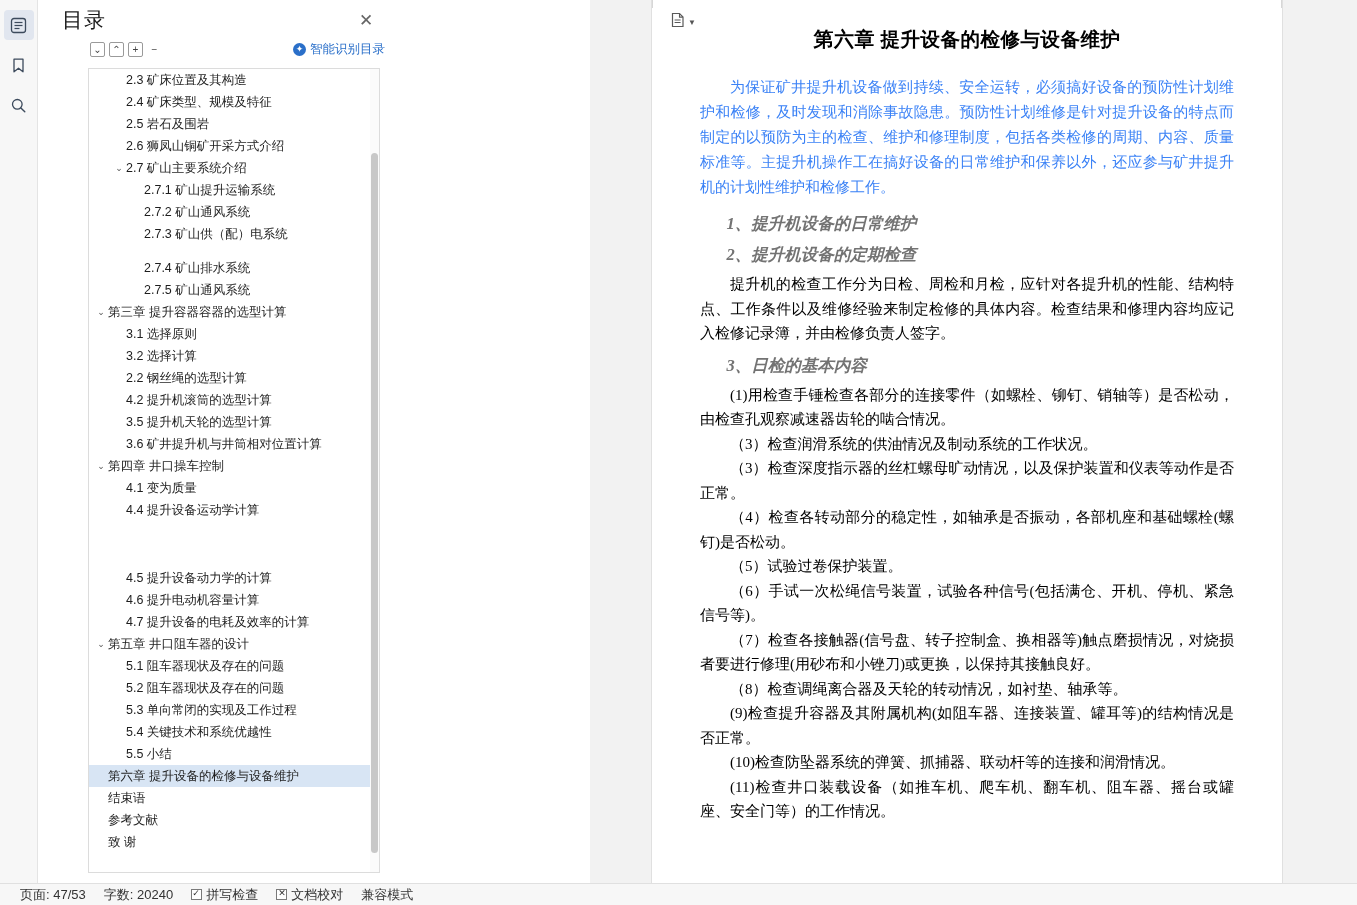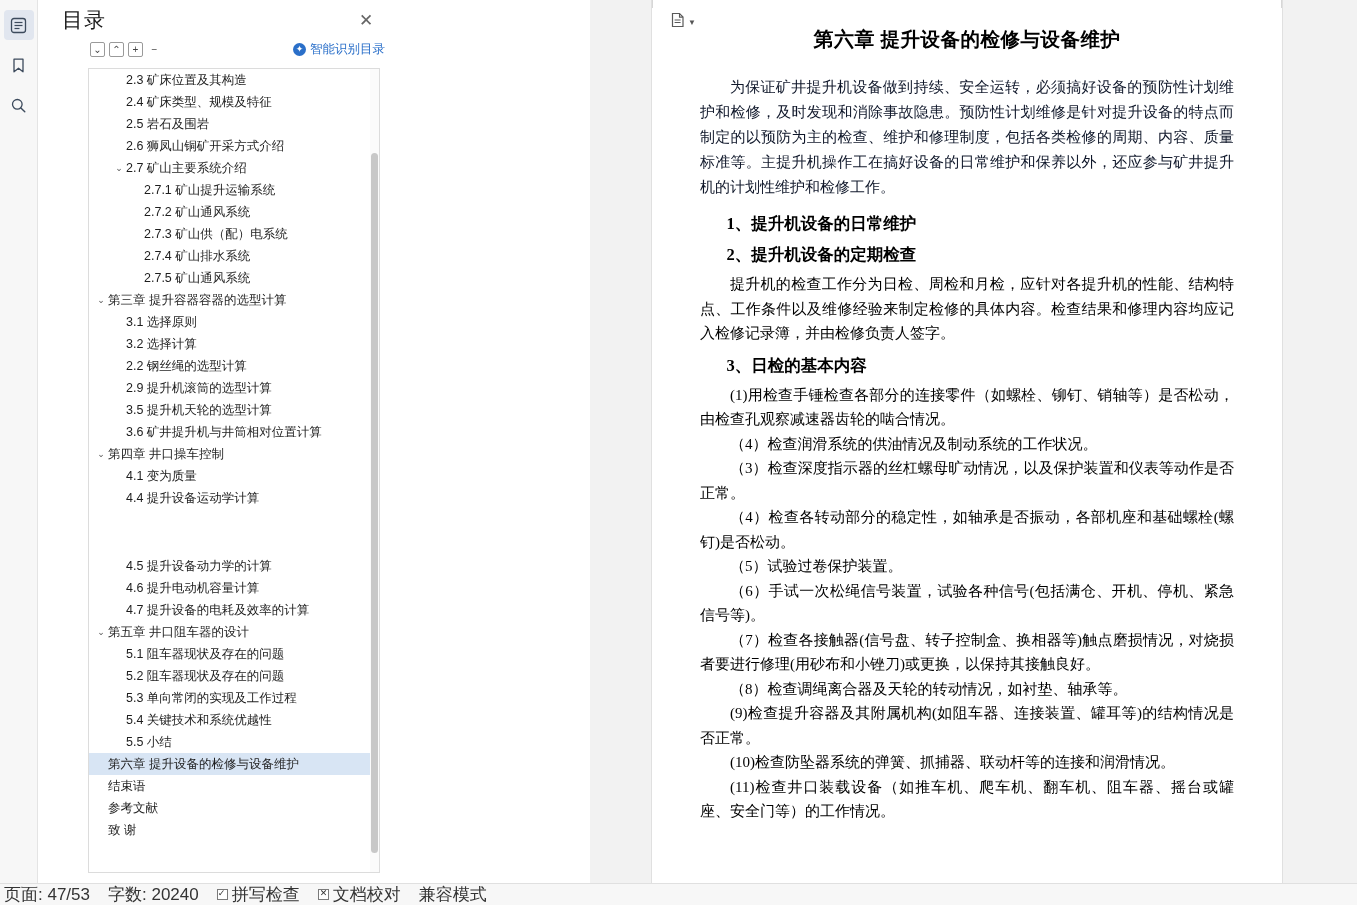--- a/index.html
+++ b/index.html
@@ -178,47 +178,48 @@
     color: #000;
     letter-spacing: 0.5px;
   }
   h1.ch-title .big { font-size: 20px; }
   p.para {
     font-size: 15px;
     line-height: 25px;
     margin: 0 0 13px 0;
     text-align: justify;
     text-indent: 2em;
-    color: #0f172a;
+    color: #3b82f6;
   }
   h2.sec {
     font-size: 16.5px;
     font-weight: bold;
     margin: 9px 0 6px 0;
     text-indent: 1.6em;
-    color: #000000;
+    color: #737373;
+    font-style: italic;
   }
   p.item {
     font-size: 15px;
     line-height: 24.5px;
     margin: 0;
     text-indent: 2em;
     text-align: justify;
     color: #000;
   }
 
   
   .statusbar {
     position: absolute; left: 0; bottom: 0;
     width: 1357px; height: 22px;
     background: #f7f7f7;
     border-top: 1px solid #e0e0e0;
     display: flex; align-items: center;
-    font-size: 17px; color: #333;
-    padding-left: 4px;
+    font-size: 13px; color: #333;
+    padding-left: 20px;
     gap: 18px;
   }
   .status-item { display: flex; align-items: center; gap: 4px; white-space: nowrap; cursor: default; }
   .chk {
     width: 11px; height: 11px;
     border: 1px solid #7a7a7a;
     position: relative; background: #fff;
     display: inline-block;
   }
   .chk.x::after {
@@ -319,21 +320,21 @@
             <span class="toc-label">2.7.1  矿山提升运输系统</span>
           </div>
           <div class="toc-item" style="padding-left: 42px;">
             <span class="caret"></span>
             <span class="toc-label">2.7.2  矿山通风系统</span>
           </div>
           <div class="toc-item" style="padding-left: 42px;">
             <span class="caret"></span>
             <span class="toc-label">2.7.3  矿山供（配）电系统</span>
           </div>
-          <div class="toc-item" style="padding-left: 42px;">
+          <div class="toc-item" style="padding-left: 42px; margin-top: 12px;">
             <span class="caret"></span>
             <span class="toc-label">2.7.4  矿山排水系统</span>
           </div>
           <div class="toc-item" style="padding-left: 42px;">
             <span class="caret"></span>
             <span class="toc-label">2.7.5  矿山通风系统</span>
           </div>
           <div class="toc-item" style="padding-left: 6px;">
             <span class="caret">⌄</span>
             <span class="toc-label">第三章 提升容器容器的选型计算</span>
@@ -345,21 +346,21 @@
           <div class="toc-item" style="padding-left: 24px;">
             <span class="caret"></span>
             <span class="toc-label">3.2  选择计算</span>
           </div>
           <div class="toc-item" style="padding-left: 24px;">
             <span class="caret"></span>
             <span class="toc-label">2.2  钢丝绳的选型计算</span>
           </div>
           <div class="toc-item" style="padding-left: 24px;">
             <span class="caret"></span>
-            <span class="toc-label">2.9  提升机滚筒的选型计算</span>
+            <span class="toc-label">4.2  提升机滚筒的选型计算</span>
           </div>
           <div class="toc-item" style="padding-left: 24px;">
             <span class="caret"></span>
             <span class="toc-label">3.5  提升机天轮的选型计算</span>
           </div>
           <div class="toc-item" style="padding-left: 24px;">
             <span class="caret"></span>
             <span class="toc-label">3.6  矿井提升机与井筒相对位置计算</span>
           </div>
           <div class="toc-item" style="padding-left: 6px;">
@@ -451,21 +452,21 @@
       </div>
 
       <div class="doc-content" id="doc-content">
           <h1 class="ch-title"><span class="big">第六章</span> <span>提升设备的检修与设备维护</span></h1>
           <p class="para">为保证矿井提升机设备做到持续、安全运转，必须搞好设备的预防性计划维护和检修，及时发现和消除事故隐患。预防性计划维修是针对提升设备的特点而制定的以预防为主的检查、维护和修理制度，包括各类检修的周期、内容、质量标准等。主提升机操作工在搞好设备的日常维护和保养以外，还应参与矿井提升机的计划性维护和检修工作。</p>
           <h2 class="sec">1、提升机设备的日常维护</h2>
           <h2 class="sec">2、提升机设备的定期检查</h2>
           <p class="item">提升机的检查工作分为日检、周检和月检，应针对各提升机的性能、结构特点、工作条件以及维修经验来制定检修的具体内容。检查结果和修理内容均应记入检修记录簿，并由检修负责人签字。</p>
           <h2 class="sec">3、日检的基本内容</h2>
           <p class="item">(1)用检查手锤检查各部分的连接零件（如螺栓、铆钉、销轴等）是否松动，由检查孔观察减速器齿轮的啮合情况。</p>
-          <p class="item">（4）检查润滑系统的供油情况及制动系统的工作状况。</p>
+          <p class="item">（3）检查润滑系统的供油情况及制动系统的工作状况。</p>
           <p class="item">（3）检查深度指示器的丝杠螺母旷动情况，以及保护装置和仪表等动作是否正常。</p>
           <p class="item">（4）检查各转动部分的稳定性，如轴承是否振动，各部机座和基础螺栓(螺钉)是否松动。</p>
           <p class="item">（5）试验过卷保护装置。</p>
           <p class="item">（6）手试一次松绳信号装置，试验各种信号(包括满仓、开机、停机、紧急信号等)。</p>
           <p class="item">（7）检查各接触器(信号盘、转子控制盒、换相器等)触点磨损情况，对烧损者要进行修理(用砂布和小锉刀)或更换，以保持其接触良好。</p>
           <p class="item">（8）检查调绳离合器及天轮的转动情况，如衬垫、轴承等。</p>
           <p class="item">(9)检查提升容器及其附属机构(如阻车器、连接装置、罐耳等)的结构情况是否正常。</p>
           <p class="item">(10)检查防坠器系统的弹簧、抓捕器、联动杆等的连接和润滑情况。</p>
           <p class="item">(11)检查井口装载设备（如推车机、爬车机、翻车机、阻车器、摇台或罐座、安全门等）的工作情况。</p>
         </div>

